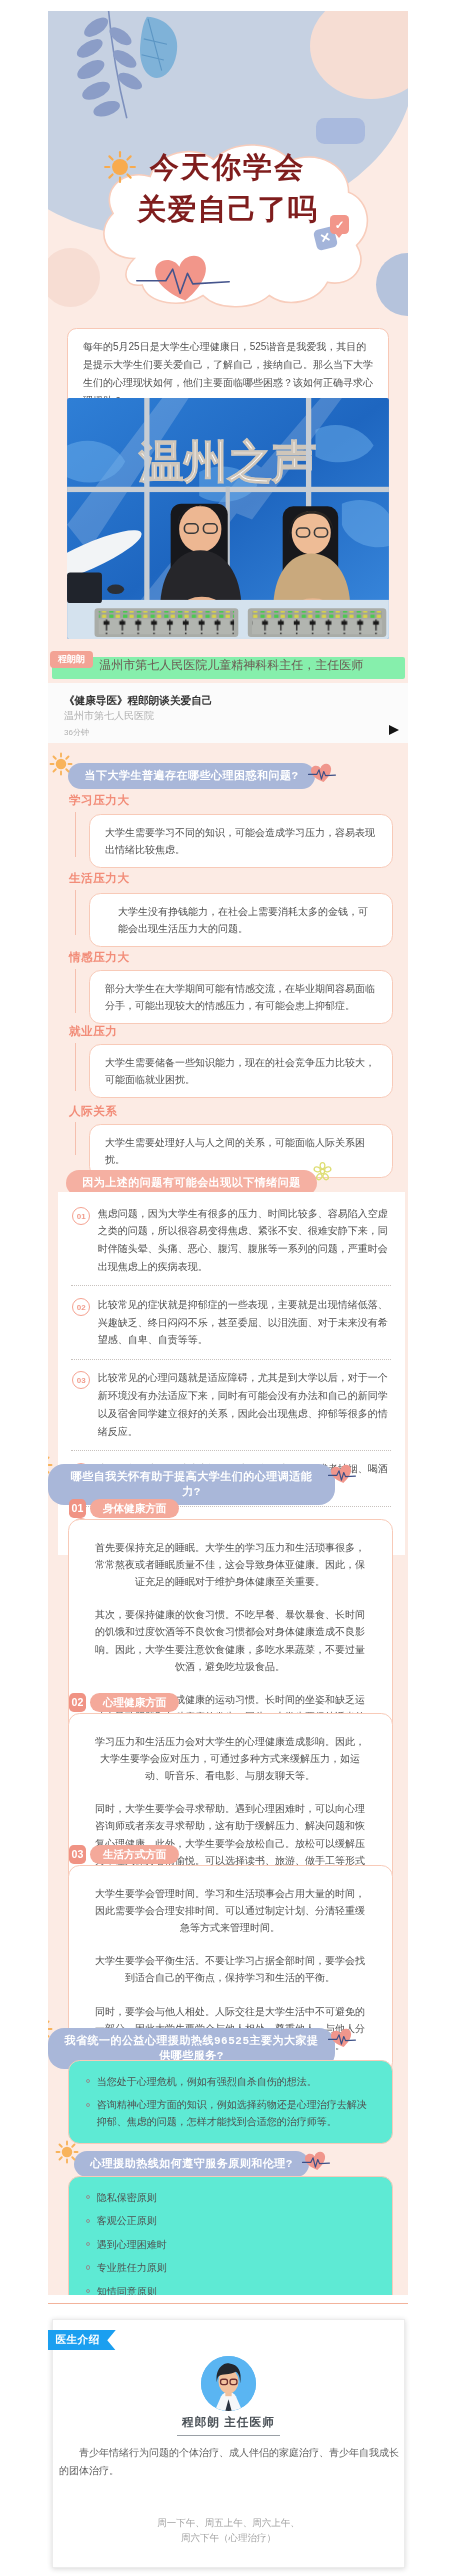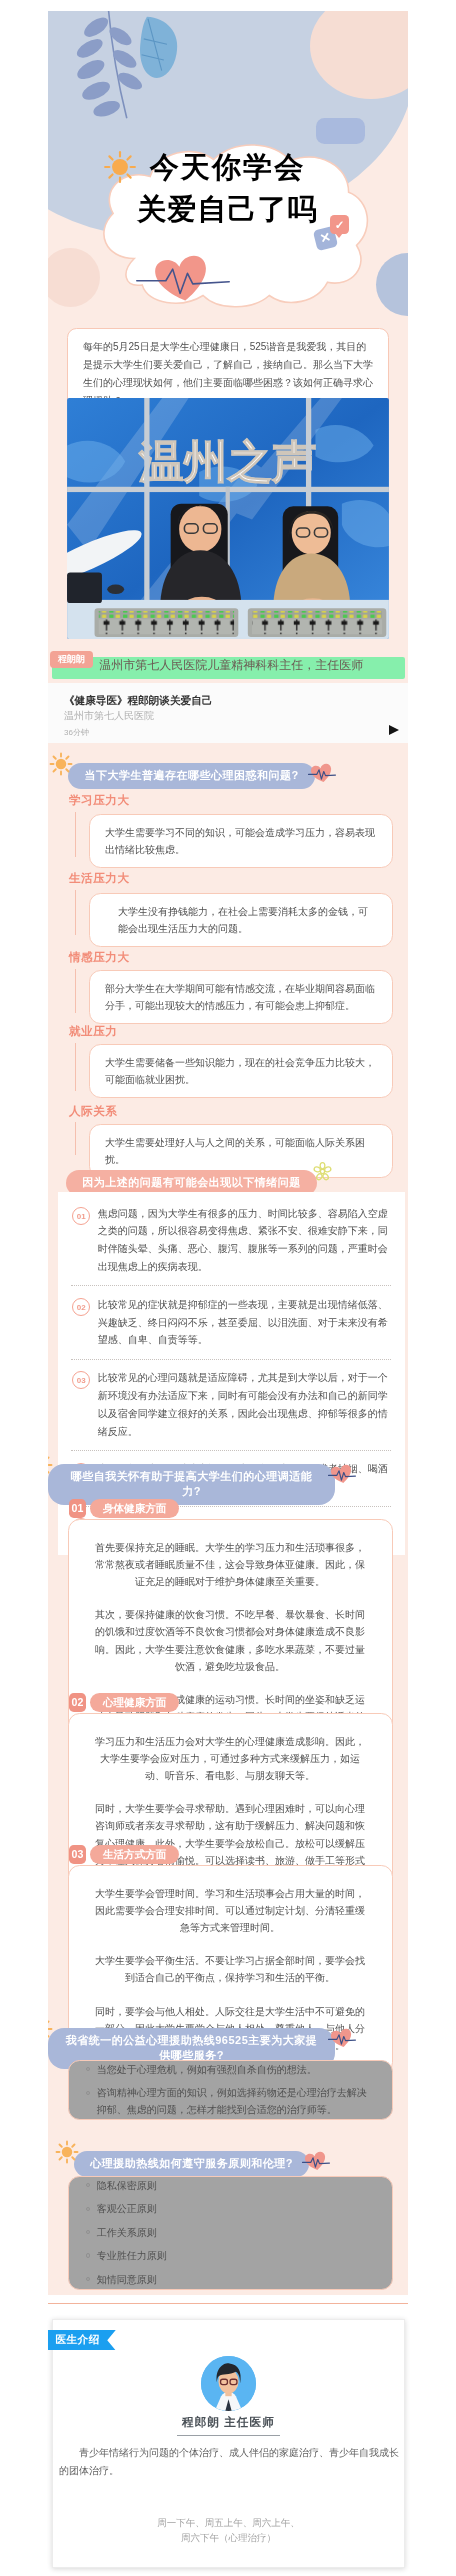--- a/index.html
+++ b/index.html
@@ -11,21 +11,21 @@
 
   
   .hero-blue{position:absolute;left:-69px;top:-90px;width:434px;height:312px;background:#c6d1e2;
              border-radius:46%;transform:rotate(-9deg);}
   .hero-peach{position:absolute;right:-24px;top:-18.5px;width:122px;height:106px;background:#f6ddd3;border-radius:50%;}
   .hero-peach2{position:absolute;left:-7.4px;top:237px;width:59px;height:59px;background:#f7ddd3;border-radius:50%;}
   .hero-blue2{position:absolute;left:328px;top:242px;width:63px;height:63px;background:#b5c3dc;border-radius:50%;}
   .bluecard{position:absolute;left:268px;top:107px;width:49px;height:26.4px;background:#a9bade;border-radius:8.5px;}
   .cloud-wrap{position:absolute;left:36px;top:123px;width:290px;height:178px;}
   .hero-title{position:absolute;left:63px;top:142px;width:233px;text-align:center;
-              font-weight:bold;color:#000000;font-size:29px;letter-spacing:2.1px;line-height:1.0;}
+              font-weight:bold;color:#7f1d1d;font-size:29px;letter-spacing:2.1px;line-height:1.0;}
   .hero-title .l2{margin-top:12.7px;letter-spacing:1.1px;}
   .xtag{position:absolute;left:267px;top:217px;width:21px;height:21px;background:#a3b4da;border-radius:4.8px;
         transform:rotate(-14deg);color:#fff;font-weight:bold;font-size:12.7px;text-align:center;line-height:21px;}
   .ctag{position:absolute;left:282px;top:204px;width:19px;height:19px;background:#f2968a;border-radius:4.2px;
         color:#fff;font-weight:bold;font-size:11.6px;text-align:center;line-height:19px;}
   .ctag:after{content:"";position:absolute;left:5.3px;top:17.5px;border-left:4.2px solid transparent;
         border-right:4.2px solid transparent;border-top:5.3px solid #f2968a;}
 
   
   .intro{left:19px;top:317px;width:322px;background:#fff;border:1.1px solid #f8c8b6;border-radius:9.5px;
@@ -42,21 +42,21 @@
 
   
   .audio{left:0;top:672px;width:360px;height:60px;background:#fbfbfb;}
   .audio .ttl{position:absolute;left:16px;top:10.6px;font-size:10.6px;font-weight:bold;color:#333;}
   .audio .src{position:absolute;left:16px;top:26.4px;font-size:10px;color:#b0b0b0;}
   .audio .dur{position:absolute;left:16px;top:44px;font-size:8px;color:#b0b0b0;}
   .playbtn{position:absolute;right:9.5px;top:42px;width:0;height:0;border-left:10px solid #141414;
            border-top:5.8px solid transparent;border-bottom:5.8px solid transparent;cursor:pointer;}
 
   
-  .qpill{left:0;width:287px;text-align:center;}
+  .qpill{left:0;width:287px;text-align:center;font-family:Liberation Mono, monospace;}
   .pill-inner{position:relative;display:inline-block;background:#a9b7d9;color:#fff;font-weight:bold;
               font-size:11px;letter-spacing:0.5px;padding:5.3px 16px;border-radius:16px;}
   .pill-salmon .pill-inner{background:#f5b0a2;}
   .pill-sun{position:absolute;left:-19px;top:-10.6px;}
   .pill-heart{position:absolute;right:-23px;top:-2.1px;}
   .pill-flower{position:absolute;right:-16px;top:-9.5px;}
 
   
   .seclabel{left:21px;font-size:11.6px;font-weight:bold;color:#f28d79;letter-spacing:0.5px;}
   .vline{left:27px;width:1.1px;background:#f5bfae;}
@@ -78,22 +78,22 @@
   .num-sq{width:17px;height:19px;background:#f09384;border-radius:4.8px;color:#fff;font-size:10.6px;
           font-weight:bold;text-align:center;line-height:19px;}
   .label-pill{margin-left:4.2px;background:#f4a99a;border-radius:10px;color:#fff;font-size:10.6px;
           font-weight:bold;padding:2.6px 12.7px;}
   .ncard{left:19.6px;width:325px;background:#fff;border:1.1px solid #f8cab8;border-radius:11.6px;
          padding:10.6px 16px;font-size:10px;line-height:1.72;color:#4f4f4f;}
   .ncard p{margin:8px;text-align:center;}
   .ncard p + p{margin-top:16px;}
 
   
-  .bcard{left:19.6px;width:325px;background:#a3a3a3;border:1.1px solid #f8cab8;border-radius:11.6px;
-         padding:1px 16px;font-size:10px;line-height:1.65;color:#4f4f4f;}
+  .bcard{left:19.6px;width:325px;background:#5eead4;border:1.1px solid #f8cab8;border-radius:11.6px;
+         padding:13px 16px;font-size:10px;line-height:1.65;color:#4f4f4f;}
   .brow{display:flex;align-items:flex-start;}
   .brow + .brow{margin-top:6.9px;}
   .ring{flex:0 0 auto;width:4.2px;height:4.2px;border:1.1px solid #909090;border-radius:50%;margin:5.3px 6.9px 0 1.1px;}
   .brow p{margin:0;}
 
   
   .divider{left:48px;top:2303px;width:360px;height:1.1px;background:#f2b39c;}
   .dcard{left:52px;top:2319px;width:353px;height:249px;background:#fff;border:0.5px solid #ececec;
          box-shadow:0 1.1px 5.3px rgba(0,0,0,0.16);}
   .ribbon{left:48px;top:2330px;background:#1b9ff0;color:#fff;font-size:10.6px;font-weight:bold;
@@ -470,21 +470,21 @@
       <div class="brow">
         <div class="ring"></div>
         <p>隐私保密原则</p>
       </div>
       <div class="brow">
         <div class="ring"></div>
         <p>客观公正原则</p>
       </div>
       <div class="brow">
         <div class="ring"></div>
-        <p>工作关系原则</p>
+        <p>遇到心理困难时</p>
       </div>
       <div class="brow">
         <div class="ring"></div>
         <p>专业胜任力原则</p>
       </div>
       <div class="brow">
         <div class="ring"></div>
         <p>知情同意原则</p>
       </div>
     </div>

